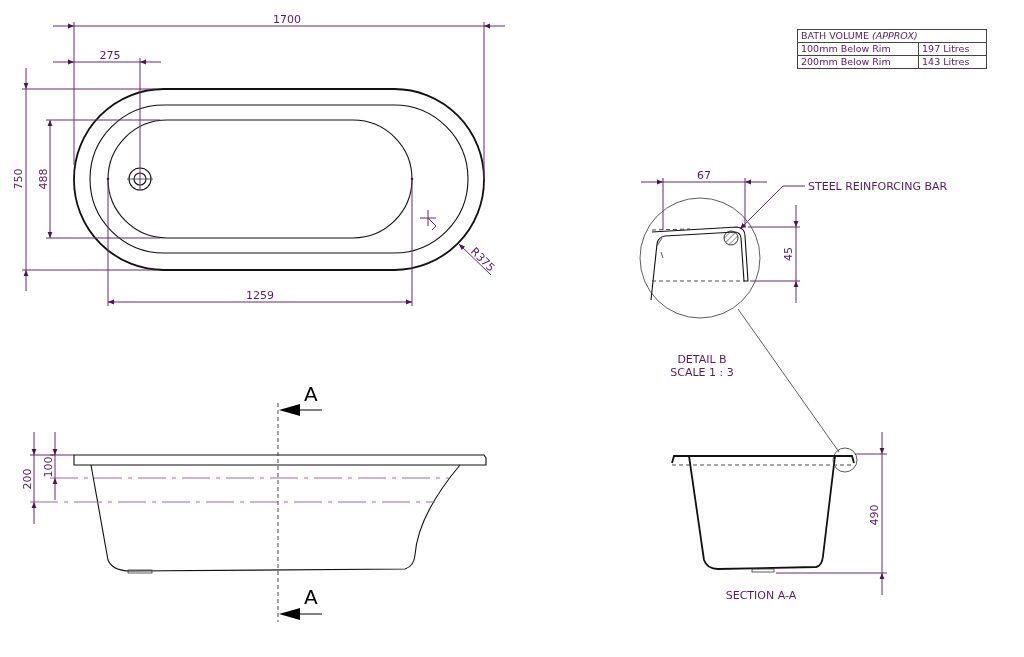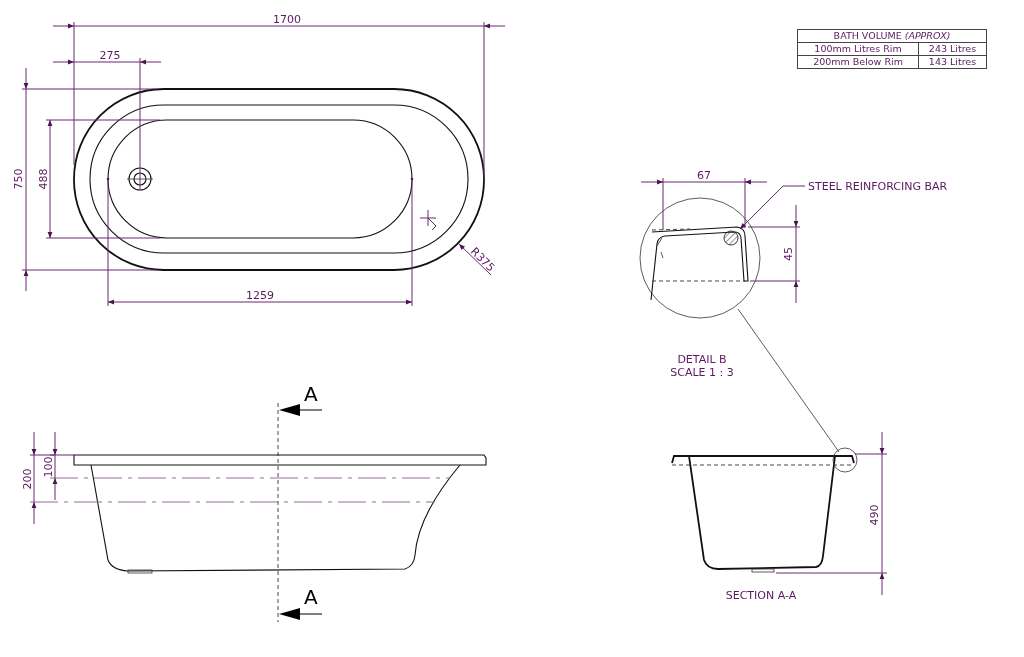--- a/index.html
+++ b/index.html
@@ -14,21 +14,21 @@
   .dash { stroke: #333333; stroke-width: 0.9; fill: none; stroke-dasharray: 4 3; }
   .dashdot { stroke: #9a6aa0; stroke-width: 1; fill: none; stroke-dasharray: 28 6 4 6; }
   .dimtxt { fill: #5a1a60; font-size: 11px; font-family: "DejaVu Sans", sans-serif; }
   .lbl { fill: #5a1a60; font-size: 11px; font-family: "DejaVu Sans", sans-serif; }
   .sec { fill: #000; font-size: 20px; font-family: "DejaVu Sans", sans-serif; }
 
   .vol-table { position: absolute; left: 797px; top: 29px; width: 190px;
                border-collapse: collapse; font-size: 9.5px; color: #5a1a60;
                font-family: "DejaVu Sans", sans-serif; }
   .vol-table td { border: 1px solid #444; padding: 0 3px; height: 12px; line-height: 12px;
-                  text-align: center; white-space: nowrap; margin-top: 32px; }
+                  white-space: nowrap; margin-top: 32px; }
   .vol-table .hdr-approx { font-style: italic; }
 </style>
 </head>
 <body>
 
 <svg width="1024" height="657" viewBox="0 0 1024 657">
   <defs>
     <marker id="arr" viewBox="0 0 10 10" refX="10" refY="5" markerWidth="10" markerHeight="6" orient="auto-start-reverse">
       <path d="M0,1 L10,5 L0,9 z" class="dimfill"></path>
     </marker>
@@ -203,21 +203,21 @@
 
 <table class="vol-table">
   <tbody>
       <tr>
     <td colspan="2">
       <span>BATH VOLUME</span>
       <span class="hdr-approx">(APPROX)</span>
     </td>
   </tr>
   <tr>
-    <td>100mm Litres Rim</td>
-    <td>243 Litres</td>
+    <td>100mm Below Rim</td>
+    <td>197 Litres</td>
   </tr>
   <tr>
     <td>200mm Below Rim</td>
     <td>143 Litres</td>
   </tr>
 </tbody>
   </table>
 
 </body></html>

